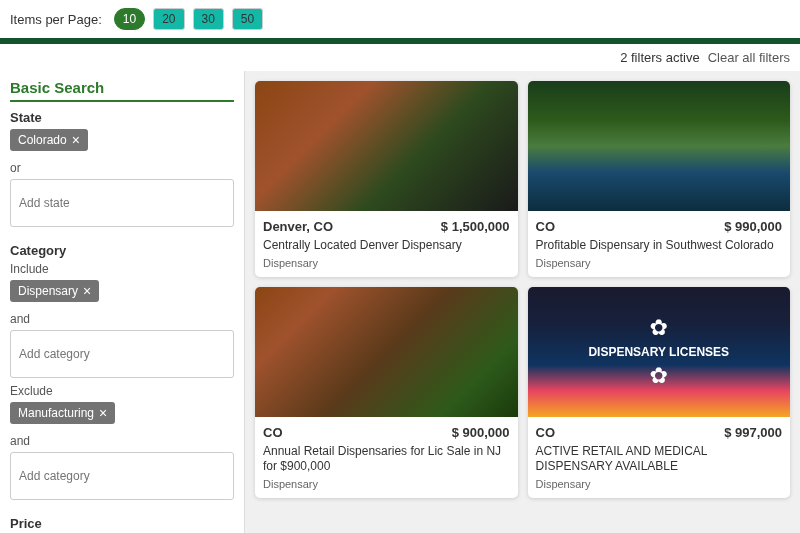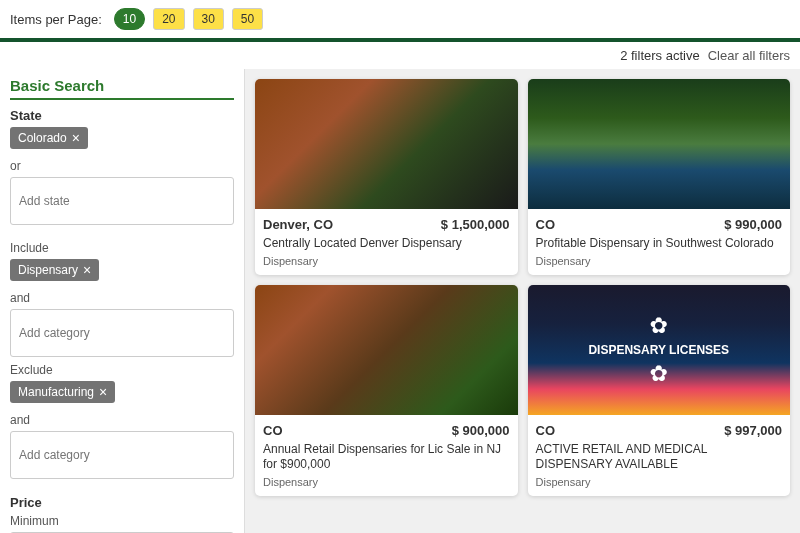--- a/index.html
+++ b/index.html
@@ -10,34 +10,34 @@
       width: 800px;
       height: 533px;
       overflow: hidden;
     }
 
     .top-bar {
       display: flex;
       align-items: center;
       padding: 8px 10px;
       background: #fff;
-      border-bottom: 4px solid #14532d;
+      border-bottom: 6px solid #14532d;
       gap: 8px;
     }
 
     .items-per-page-label {
       font-size: 13px;
       color: #333;
       margin-right: 4px;
     }
 
     .per-page-btn {
       padding: 3px 8px;
       border: 1px solid #ccc;
-      background: #fde047;
+      background: #14b8a6;
       cursor: pointer;
       font-size: 12px;
       border-radius: 3px;
       color: #333;
     }
 
     .per-page-btn.active {
       background: #2d7a2d;
       color: #fff;
       border-color: #2d7a2d;
@@ -247,20 +247,21 @@
       <div class="filter-label">State</div>
       <div class="tag">
         <span>Colorado</span>
         <span class="remove">×</span>
       </div>
       <div class="filter-or">or</div>
       <input class="filter-input" type="text" placeholder="Add state" style="">
     </div>
 
     <div class="filter-section">
+      <div class="filter-label">Category</div>
       <div class="filter-sublabel">Include</div>
       <div class="tag">
         <span>Dispensary</span>
         <span class="remove">×</span>
       </div>
       <div class="filter-and">and</div>
       <input class="filter-input" type="text" placeholder="Add category" style="">
       <div class="filter-sublabel">Exclude</div>
       <div class="tag">
         <span>Manufacturing</span>

